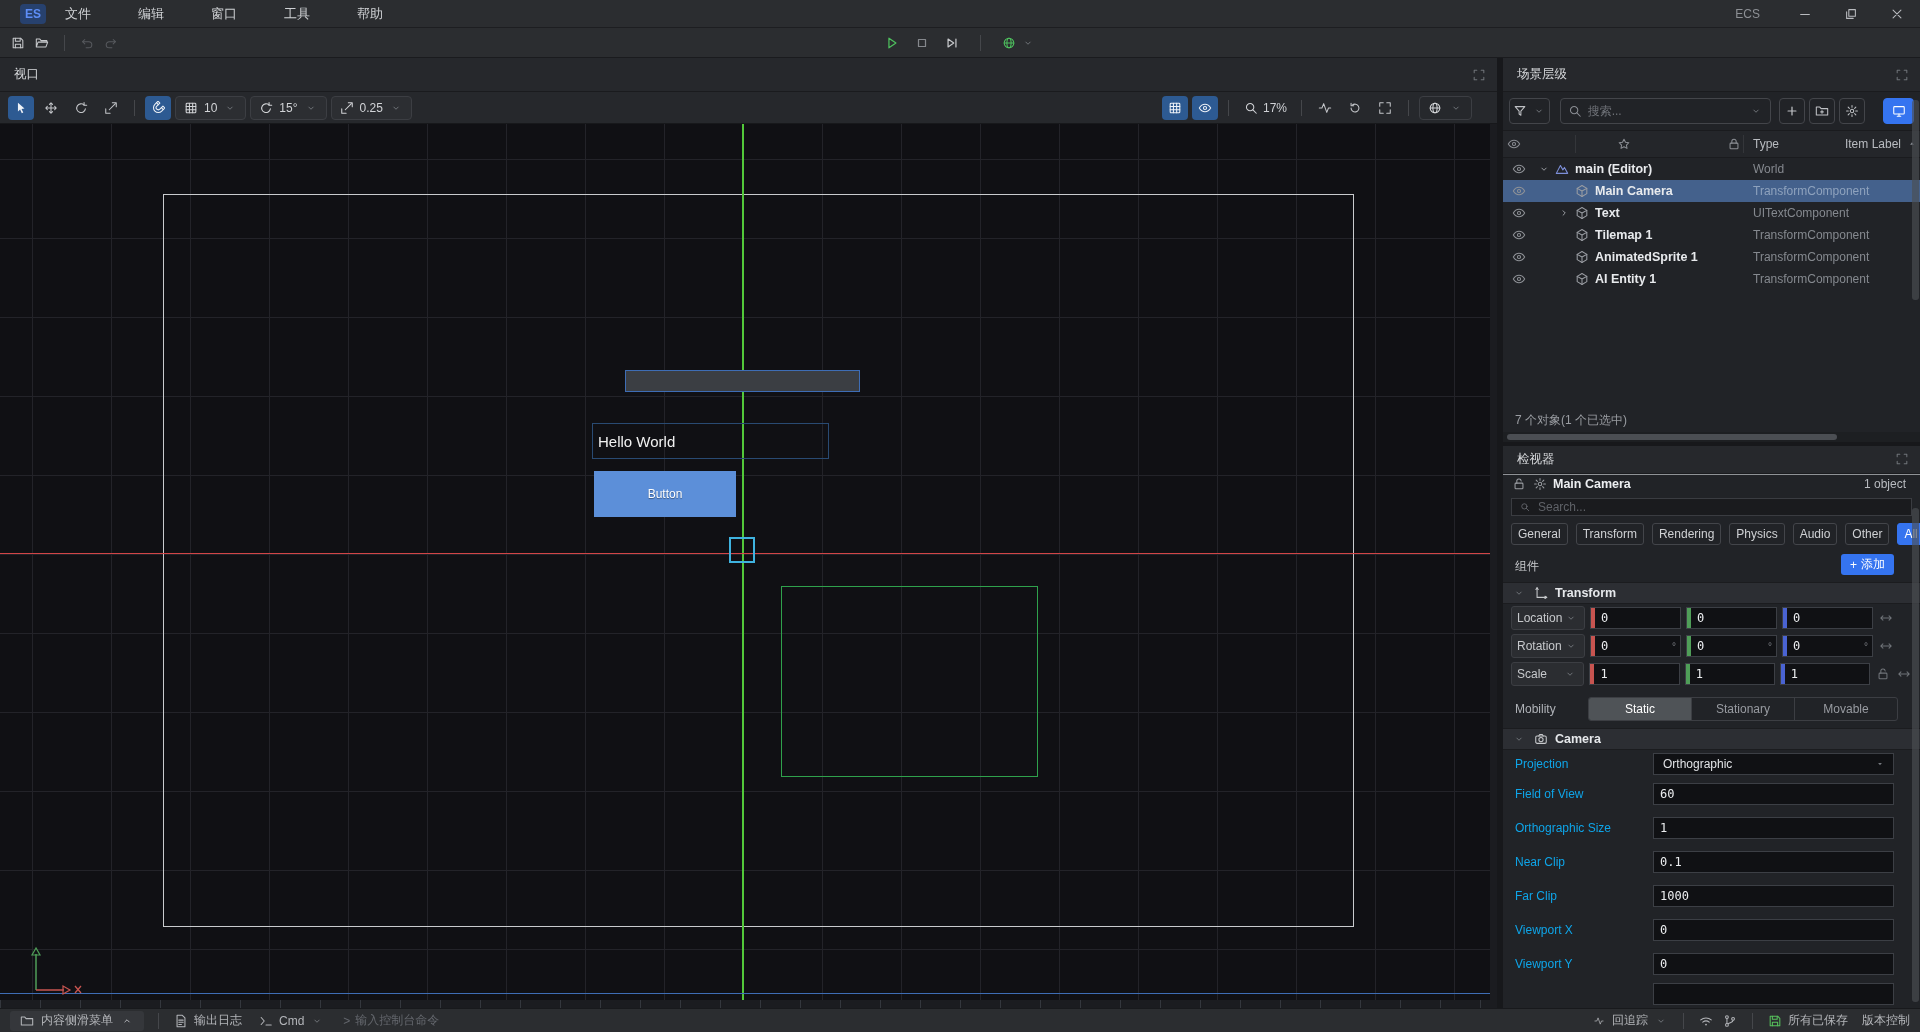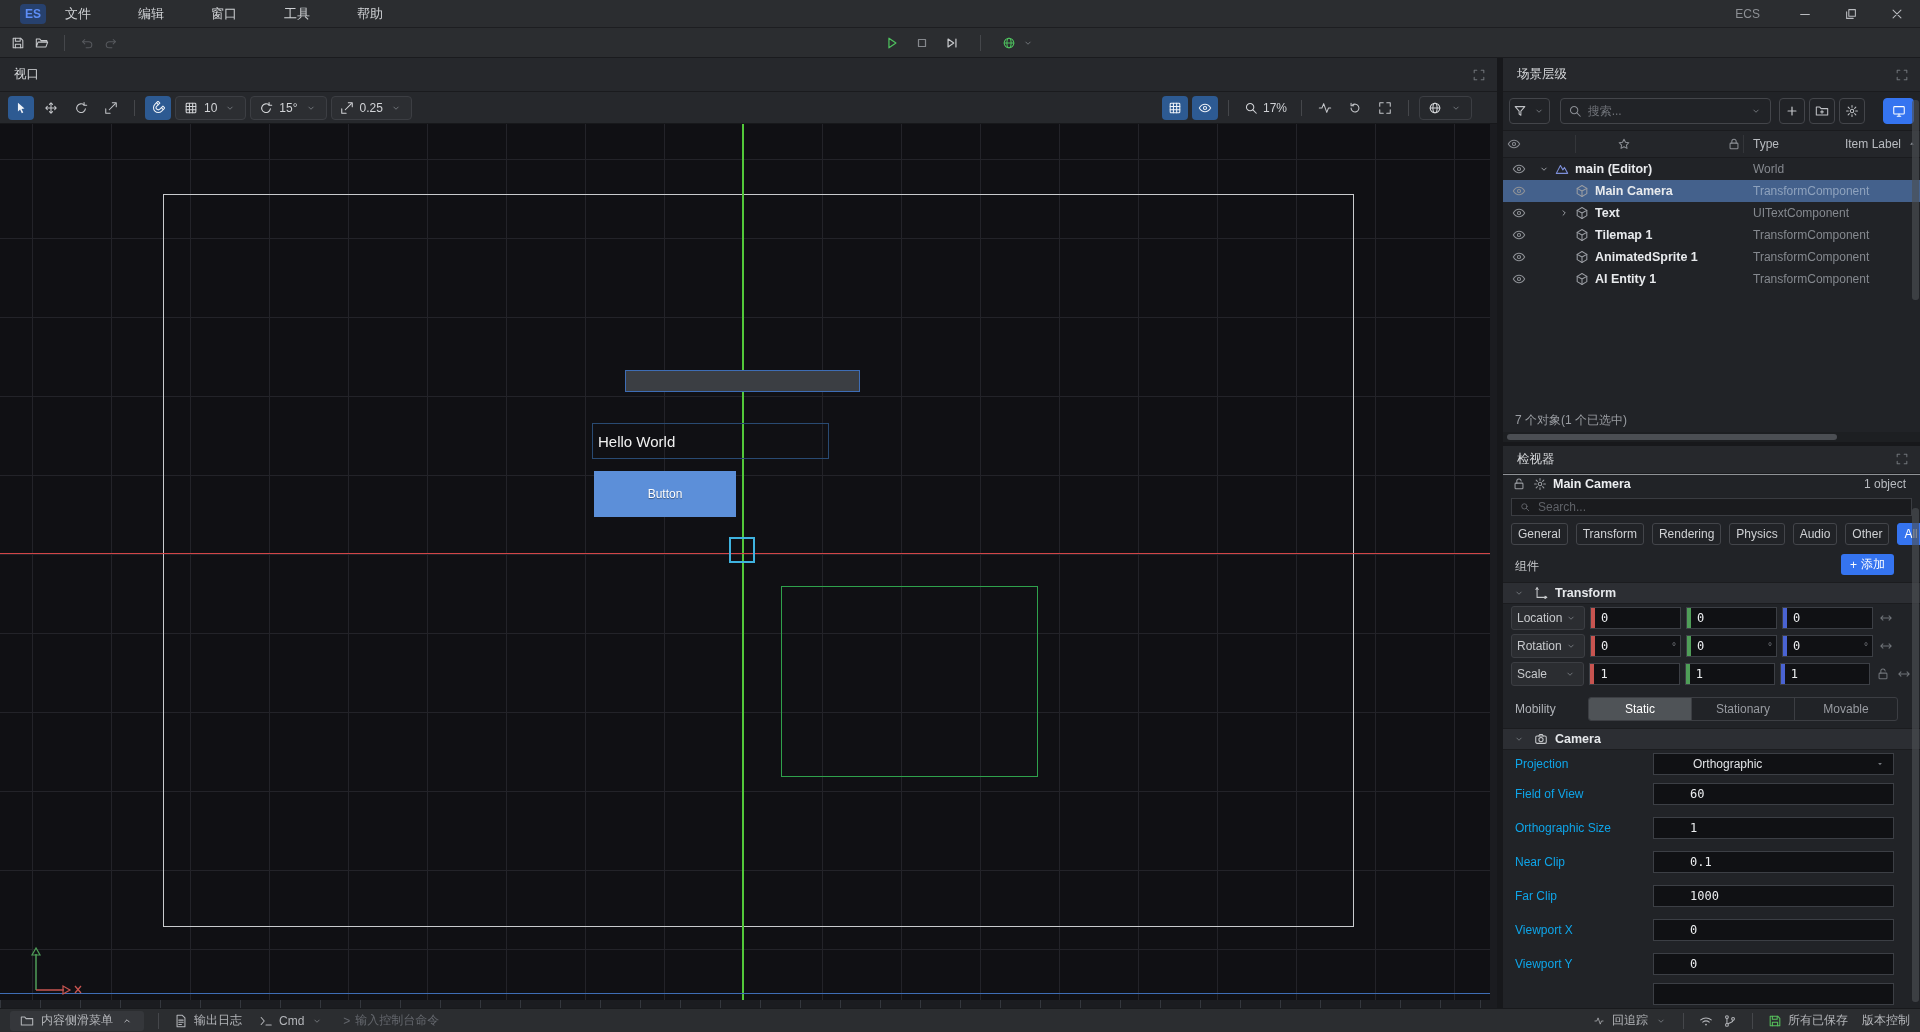--- a/index.html
+++ b/index.html
@@ -125,21 +125,21 @@
   .tfield .deg { margin-left:auto; padding-right:4px; color:#7a7d83; font-size:10px; }
   .mob-row { margin:9px 8px 0 12px; height:24px; display:flex; align-items:center; }
   .mob-label { width:73px; color:#b0b3b8; }
   .segwrap { display:flex; flex:1; border:1px solid #3c3e43; border-radius:3px; overflow:hidden; height:24px; margin-right:14px; }
   .seg { flex:1; background:transparent; border:none; border-right:1px solid #3c3e43; color:#989ba1; font-size:12px; }
   .seg:last-child { border-right:none; }
   .seg.active { background:#4f5357; color:#fff; }
   .crow { height:34px; display:flex; align-items:center; padding:0 26px 0 12px; }
   .crow.proj { height:30px; margin-top:2px; }
   .clabel { width:138px; color:#0ea5e9; flex:0 0 auto; }
-  .cfield { flex:1; height:22px; background:#101114; border:1px solid #3c3f45; display:flex; align-items:center;padding-left:30px; }
+  .cfield { flex:1; height:22px; background:#101114; border:1px solid #3c3f45; display:flex; align-items:center; }
   .cfield.dd { background:#101114; }
   .cfield .caret { margin-left:auto; margin-right:5px; color:#76797f; }
   .cfield .pval { color:#e0e2e5; padding-left:9px; font-size:12px; }
 
   
   .statusbar { height:24px; background:#2b2d30; border-top:1px solid #18191c; display:flex; align-items:center; padding:0 10px; gap:8px; color:#b4b6ba; }
   .sb-chunk { display:flex; align-items:center; gap:6px; background:#35373b; border-radius:3px; height:20px; padding:0 9px; }
   .sb-item { display:flex; align-items:center; gap:5px; }
   .sb-ph { color:#64676d; }
   .sb-spacer { flex:1; }

